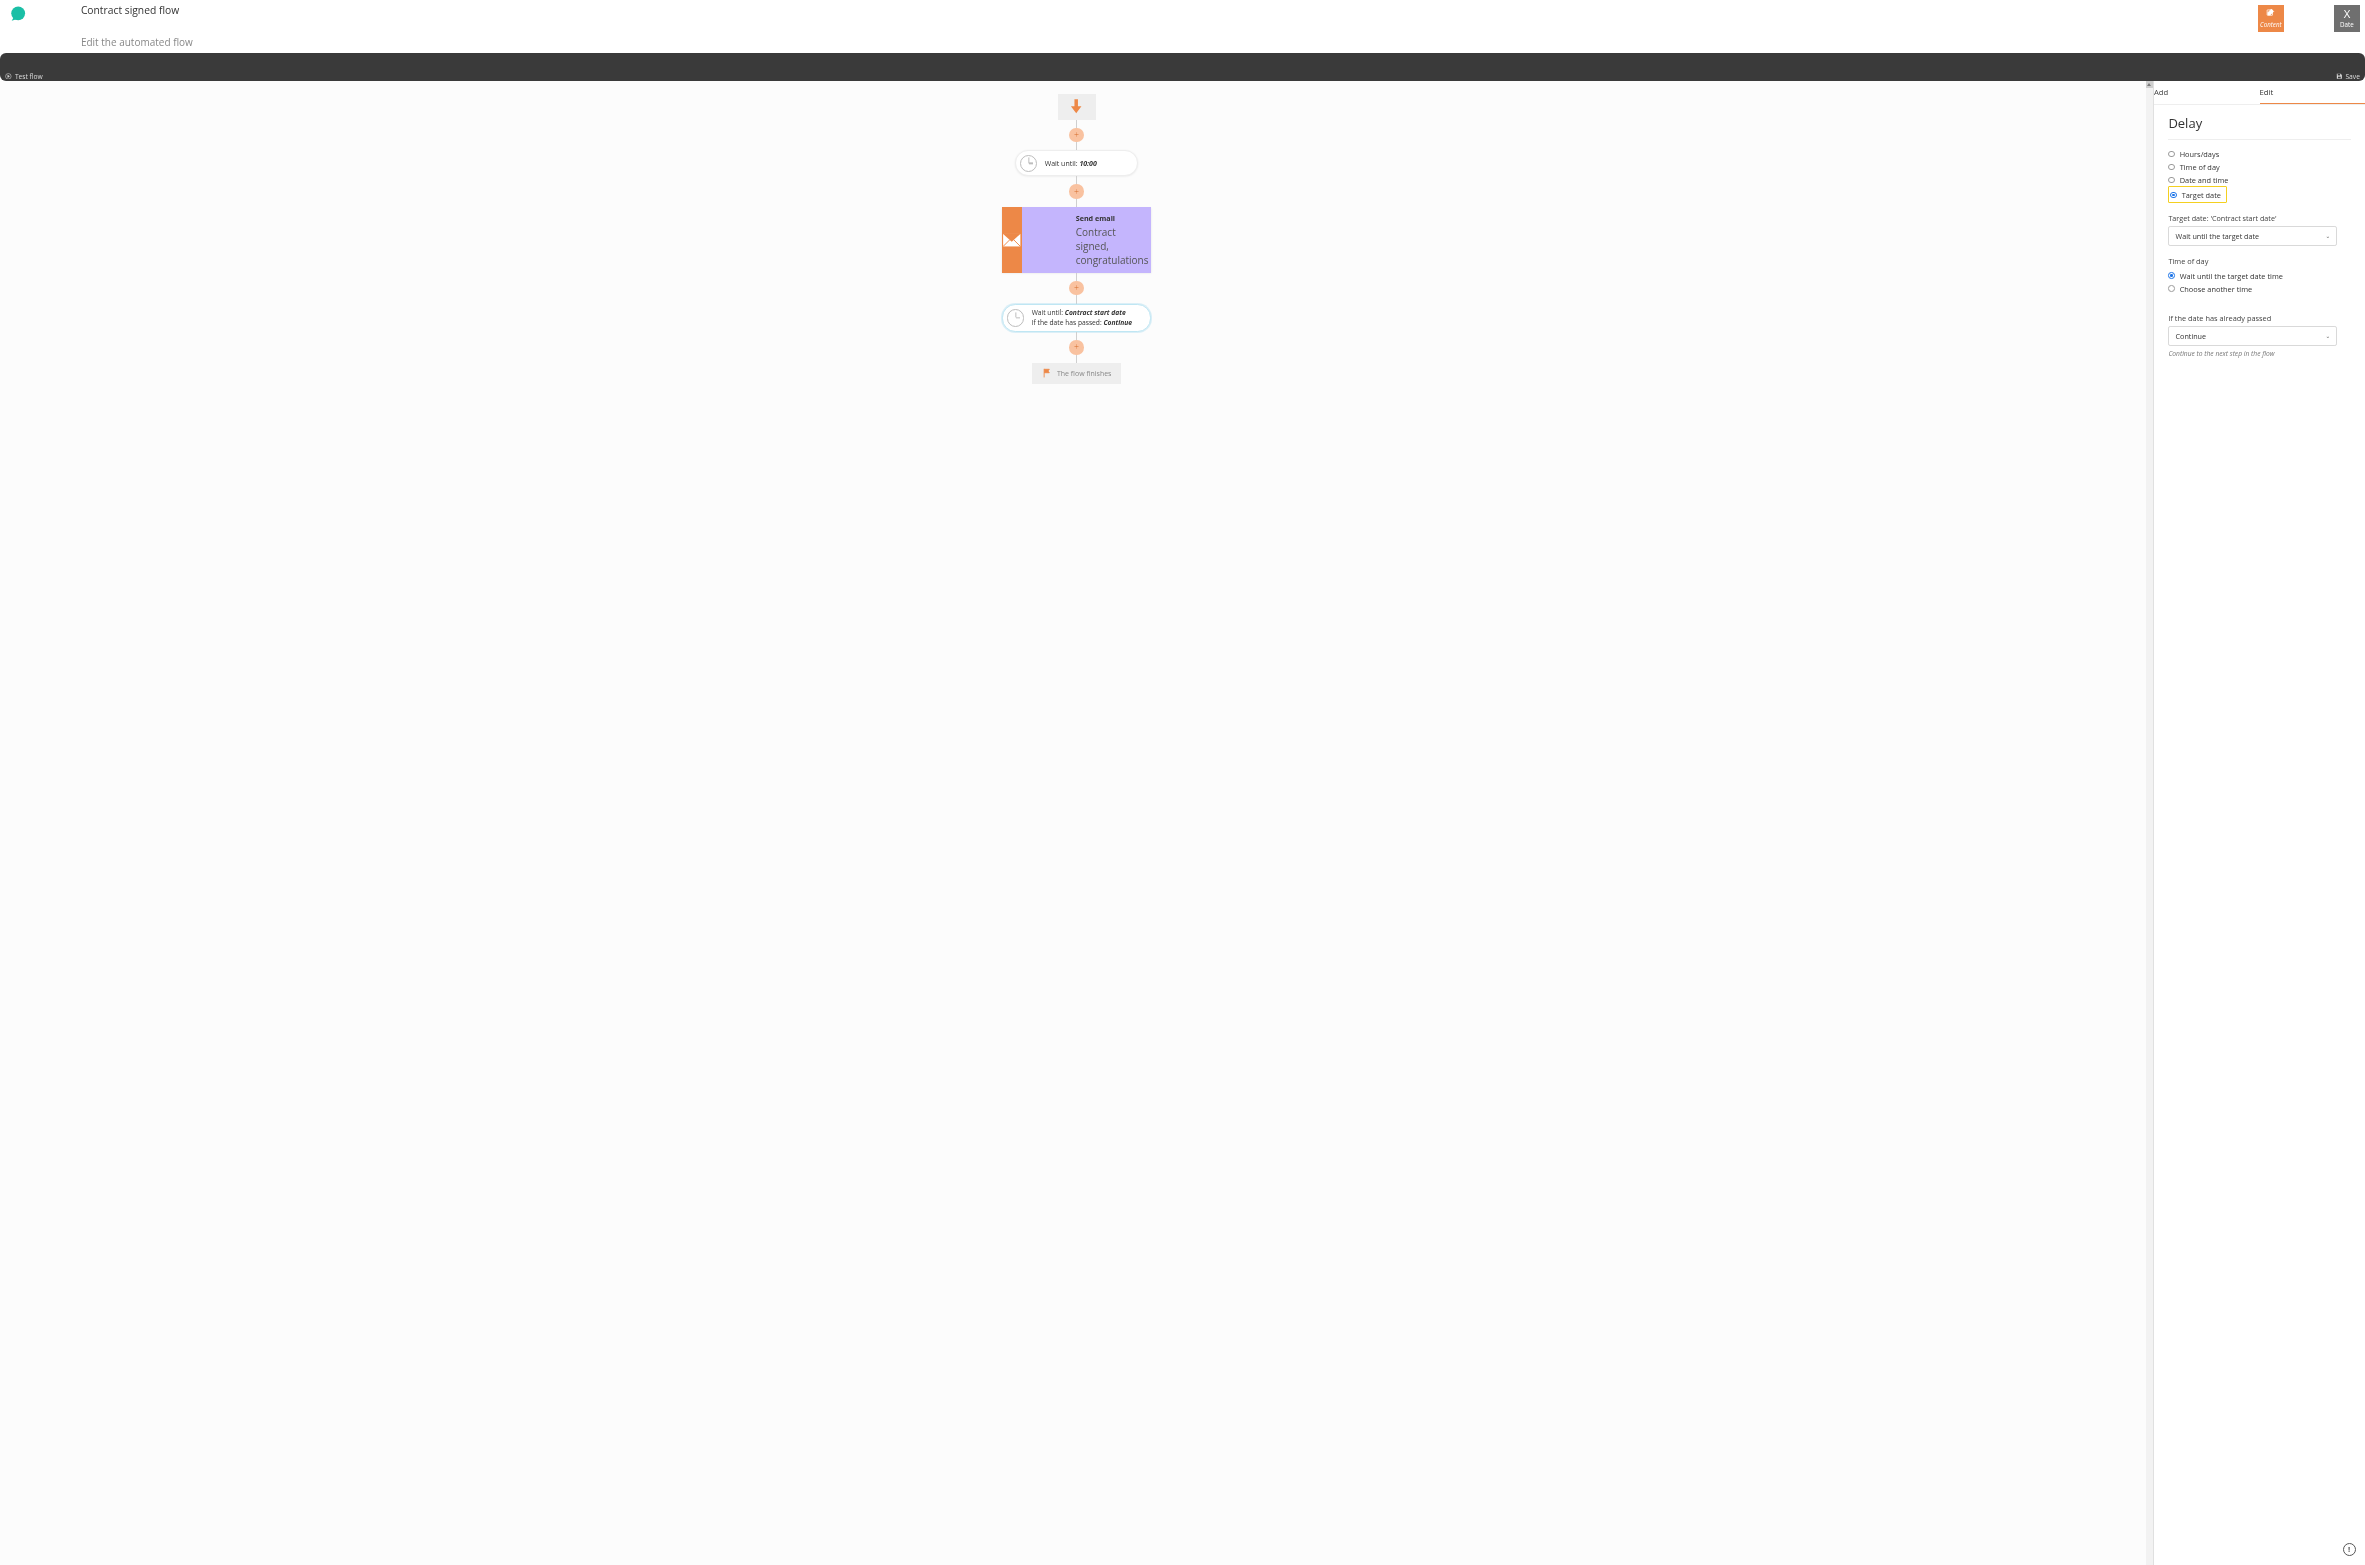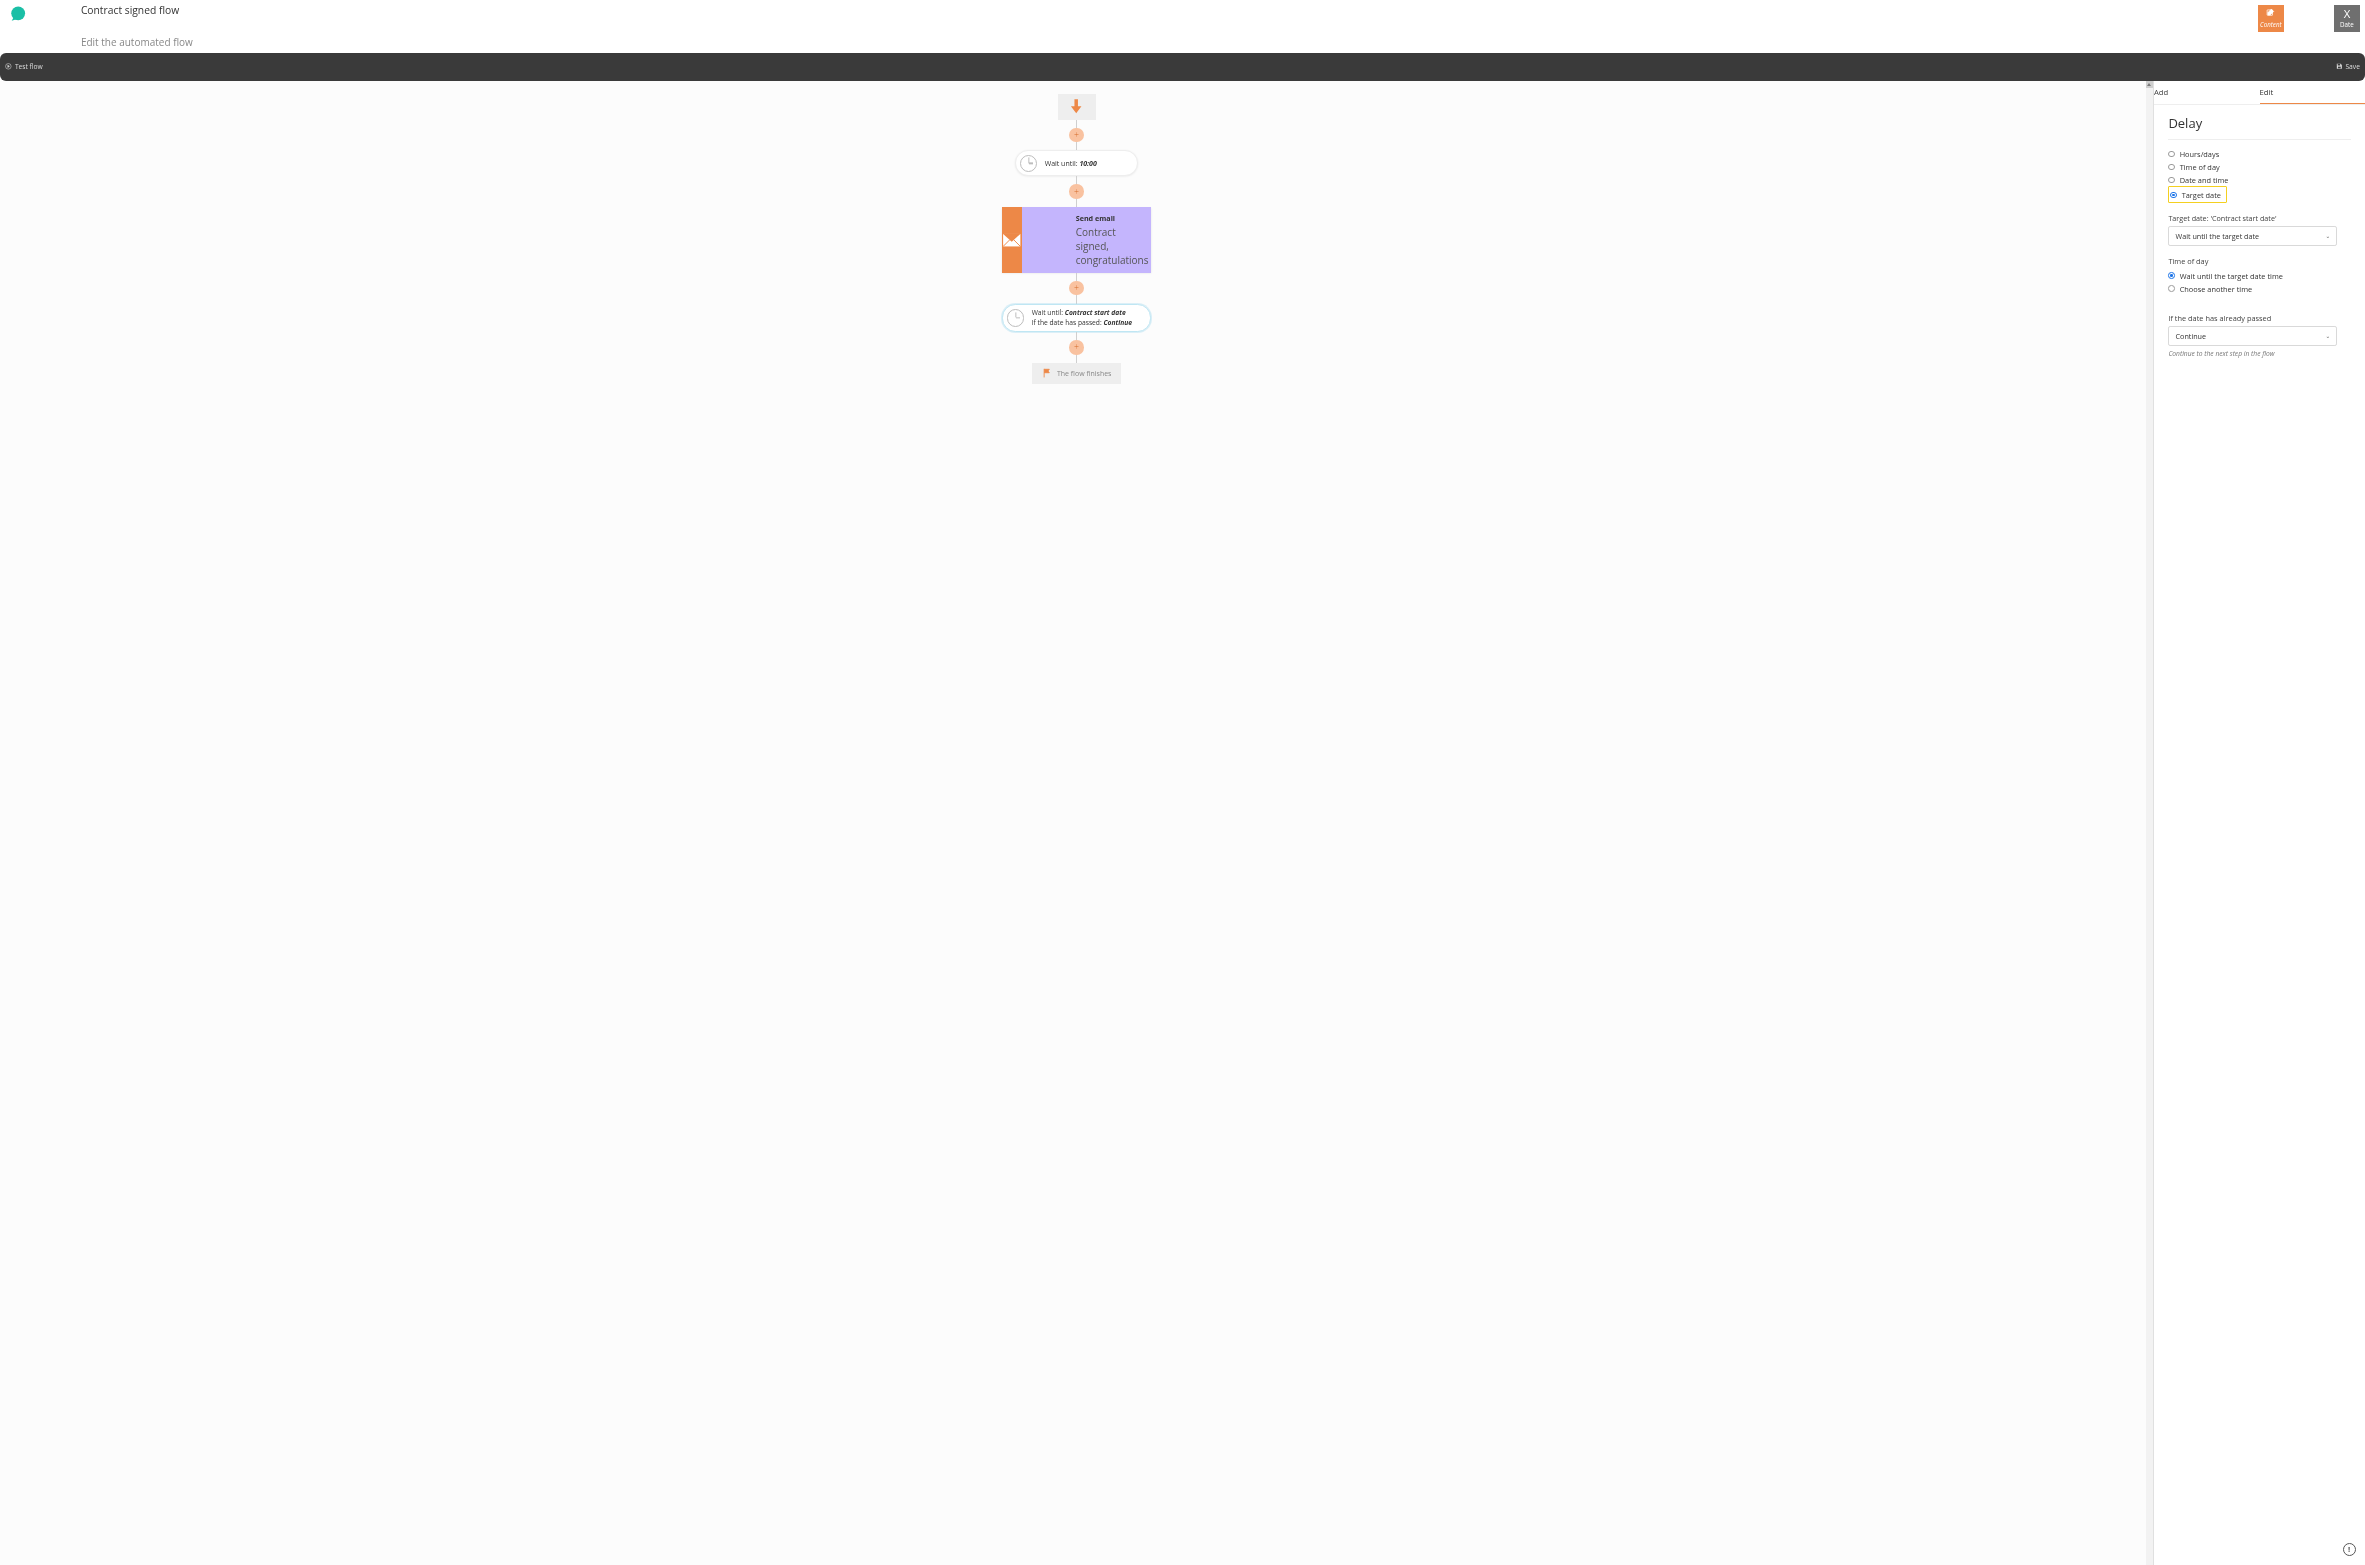--- a/index.html
+++ b/index.html
@@ -22,21 +22,21 @@
   .titles{flex:none;}
   .page-title{font-size:10.3px;font-weight:400;color:#333;line-height:1.1;}
   .page-subtitle{font-size:10px;color:#888;margin-top:19px;}
   .header-spacer{flex:1;}
   .hdr-btn{width:26px;height:27px;display:flex;flex-direction:column;align-items:center;justify-content:center;font-size:6.2px;cursor:pointer;user-select:none;}
   .hdr-btn.content{background:var(--orange);color:#fff;margin-right:2.1px;font-style:italic;}
   .hdr-btn.close  {background:#6f6f6f;color:#fff;}
   .hdr-btn .ic{font-size:9.2px;line-height:1;}
   .hdr-btn .lbl{margin-top:1.5px;}
   
-  .darkbar{background:#3a3a3a;color:#ddd;display:flex;align-items:center;height:28px;padding:0 5.1px;font-size:6.7px;border-radius:6px;}
+  .darkbar{background:#3a3a3a;color:#ddd;display:flex;align-items:flex-end;height:28px;padding:0 5.1px;font-size:6.7px;border-radius:6px;}
   .darkbar-left,.darkbar-right{display:flex;align-items:center;gap:3.1px;cursor:pointer;}
   .darkbar-spacer{flex:1;}
   
   .body{display:flex;height:calc(100vh - 49px);min-height:359px;}
   .canvas{flex:1;background:#fcfcfc;position:relative;overflow:auto;border-right:0.5px solid #e0e0e0;}
   .scrollbar-fake{position:absolute;top:0;right:0;width:7.2px;height:100%;background:#f2f2f2;}
   .scrollbar-fake::before{content:"";position:absolute;top:0;left:0;right:0;height:7.2px;background:#cfcfcf;}
   .scrollbar-fake::after{content:"";position:absolute;top:0;left:1.5px;width:0;height:0;border-left:2.1px solid transparent;border-right:2.1px solid transparent;border-bottom:3.1px solid #7a7a7a;margin-top:2.1px;}
   
   .flow{position:relative;width:154px;margin:13px auto 31px auto;display:flex;flex-direction:column;align-items:center;}

